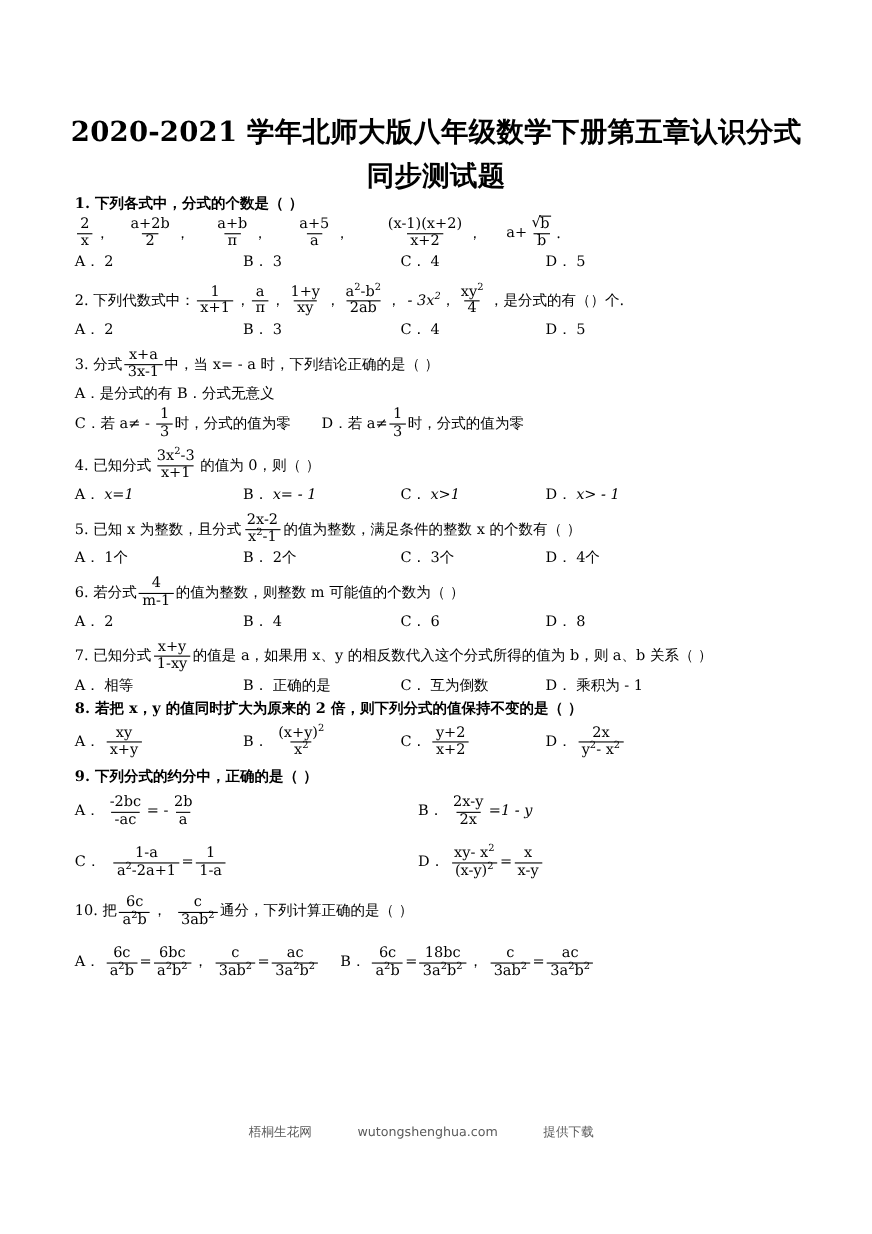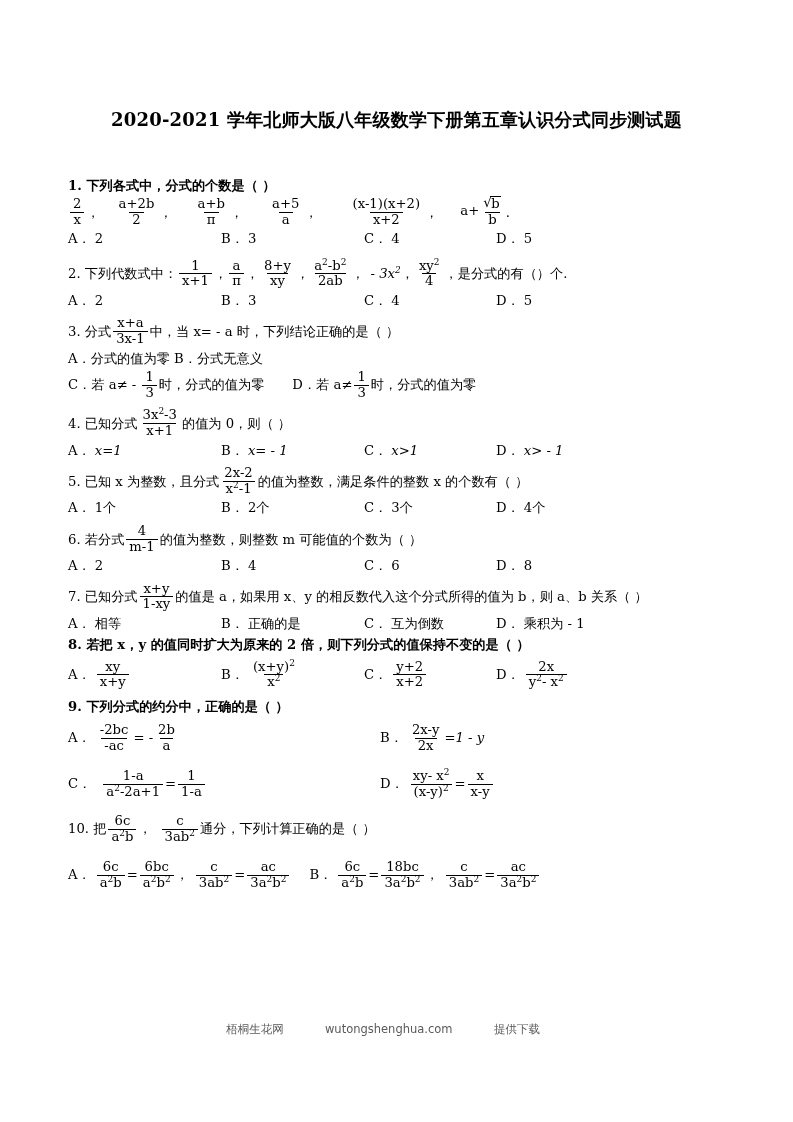--- a/index.html
+++ b/index.html
@@ -11,21 +11,21 @@
     position:relative;
     overflow:hidden;
   }
   .page { position:relative; width:793px; height:1122px; }
 
   
   .doc-title {
     position:absolute; left:60px; top:100px; width:673px;
     text-align:center;
     font-family:"DejaVu Serif","Liberation Serif",serif;
-    font-size:18px; font-weight:700;
+    font-size:25px; font-weight:700;
     line-height:40px;
     letter-spacing:0.2px;
   }
 
   
   .body-wrap {
     position:absolute; left:68px; top:176px; width:665px;
     font-size:13.2px;
     line-height:1.0;
   }
@@ -195,21 +195,21 @@
             <span class="num">1</span>
             <span class="den">x+1</span>
           </span>
           <span>，</span>
         <span class="frac">
             <span class="num">a</span>
             <span class="den">π</span>
           </span>
           <span>，</span>
         <span class="frac">
-            <span class="num">8+y</span>
+            <span class="num">1+y</span>
             <span class="den">xy</span>
           </span>
           <span>，</span>
         <span class="frac">
             <span class="num">a<sup>2</sup>-b<sup>2</sup></span>
             <span class="den">2ab</span>
           </span>
           <span>，</span>
         <span class="sp" style="width:6px"></span>
           <span class="it">- 3x<sup>2</sup></span>
@@ -248,21 +248,21 @@
         <span>3.</span>
           <span>&nbsp;</span>
           <span>分式</span>
         <span class="frac">
             <span class="num">x+a</span>
             <span class="den">3x-1</span>
           </span>
         <span>中，当 x= - a 时，下列结论正确的是（      ）</span>
       </div>
       <div class="opts">
-        <span>A．分式的值为零 B．分式无意义</span>
+        <span>A．是分式的有 B．分式无意义</span>
       </div>
       <div class="exprs">
         <span><span>C．若 a≠ - </span><span class="frac">
               <span class="num">1</span>
               <span class="den">3</span>
             </span><span>时，分式的值为零</span></span>
         <span class="sp" style="width:28px"></span>
         <span><span>D．若 a≠</span><span class="frac">
               <span class="num">1</span>
               <span class="den">3</span>

